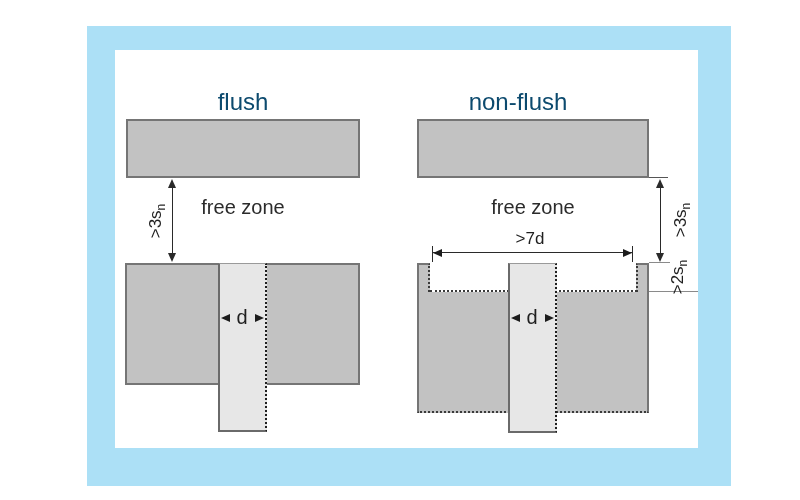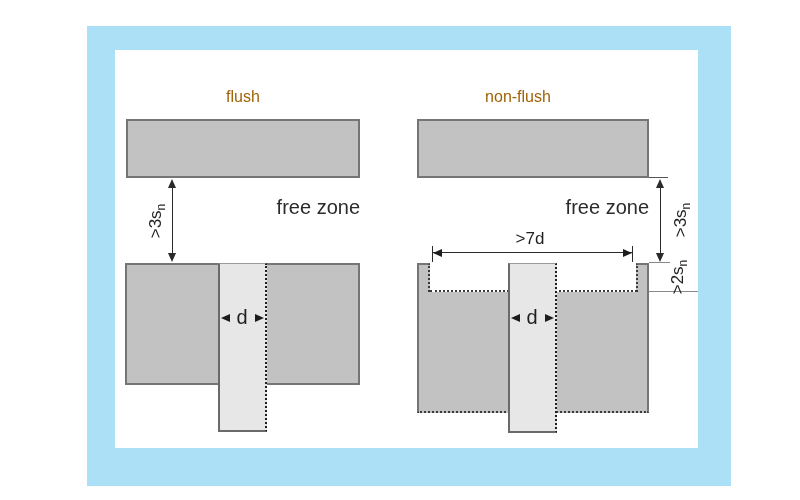--- a/index.html
+++ b/index.html
@@ -28,22 +28,22 @@
   .dotline{height:0;border-top:2px dotted #3a3a3a;}
 
   
   .tri{width:0;height:0;}
   .tri-up{border-left:4px solid transparent;border-right:4px solid transparent;border-bottom:9px solid #2a2a2a;}
   .tri-down{border-left:4px solid transparent;border-right:4px solid transparent;border-top:9px solid #2a2a2a;}
   .tri-left{border-top:4px solid transparent;border-bottom:4px solid transparent;border-right:9px solid #1c1c1c;}
   .tri-right{border-top:4px solid transparent;border-bottom:4px solid transparent;border-left:9px solid #1c1c1c;}
 
   
-  .title{font-size:16px;text-align:center;color:#a16207;}
-  .freezone{font-size:20px;text-align:right;color:#2b2b2b;}
+  .title{font-size:24px;text-align:center;color:#0c4a6e;}
+  .freezone{font-size:20px;text-align:center;color:#2b2b2b;}
   .dimtext{font-size:17px;text-align:center;color:#1f1f1f;white-space:nowrap;}
   .dlabel{font-size:20px;text-align:center;color:#1f1f1f;}
   .vlabel{width:70px;height:20px;line-height:20px;transform:rotate(-90deg);}
   sub{font-size:12px;}
 </style>
 </head>
 <body>
 
 <div class="abs frame">
   <div class="abs" style="left:28px;top:24px;right:33px;bottom:38px;background:#ffffff;"></div>

